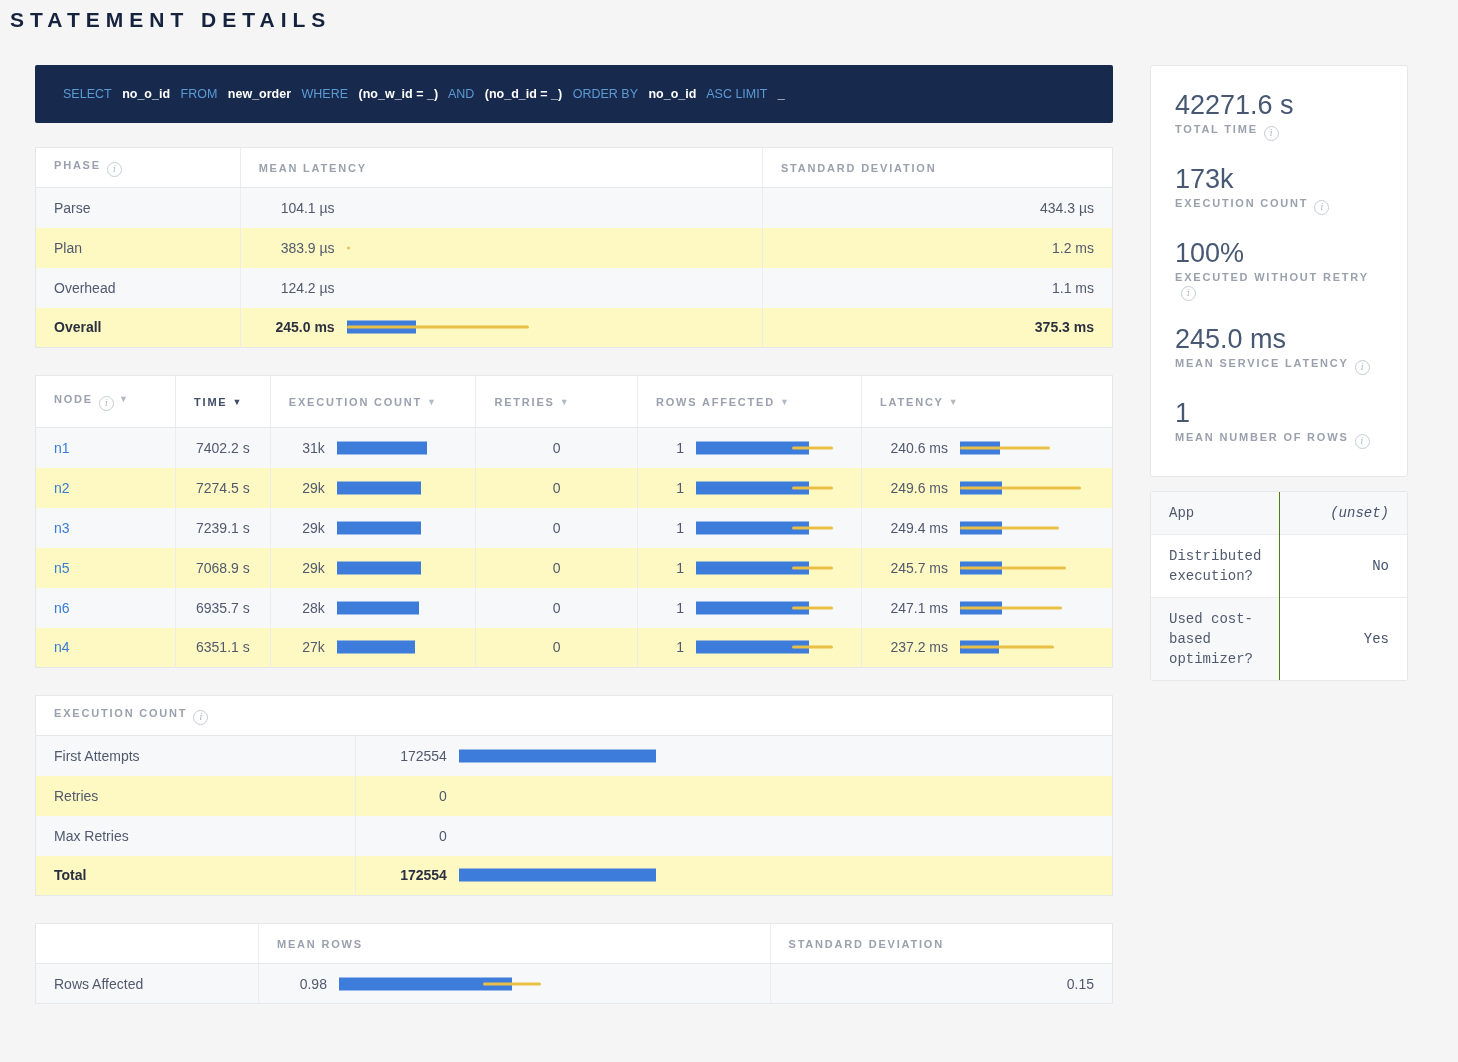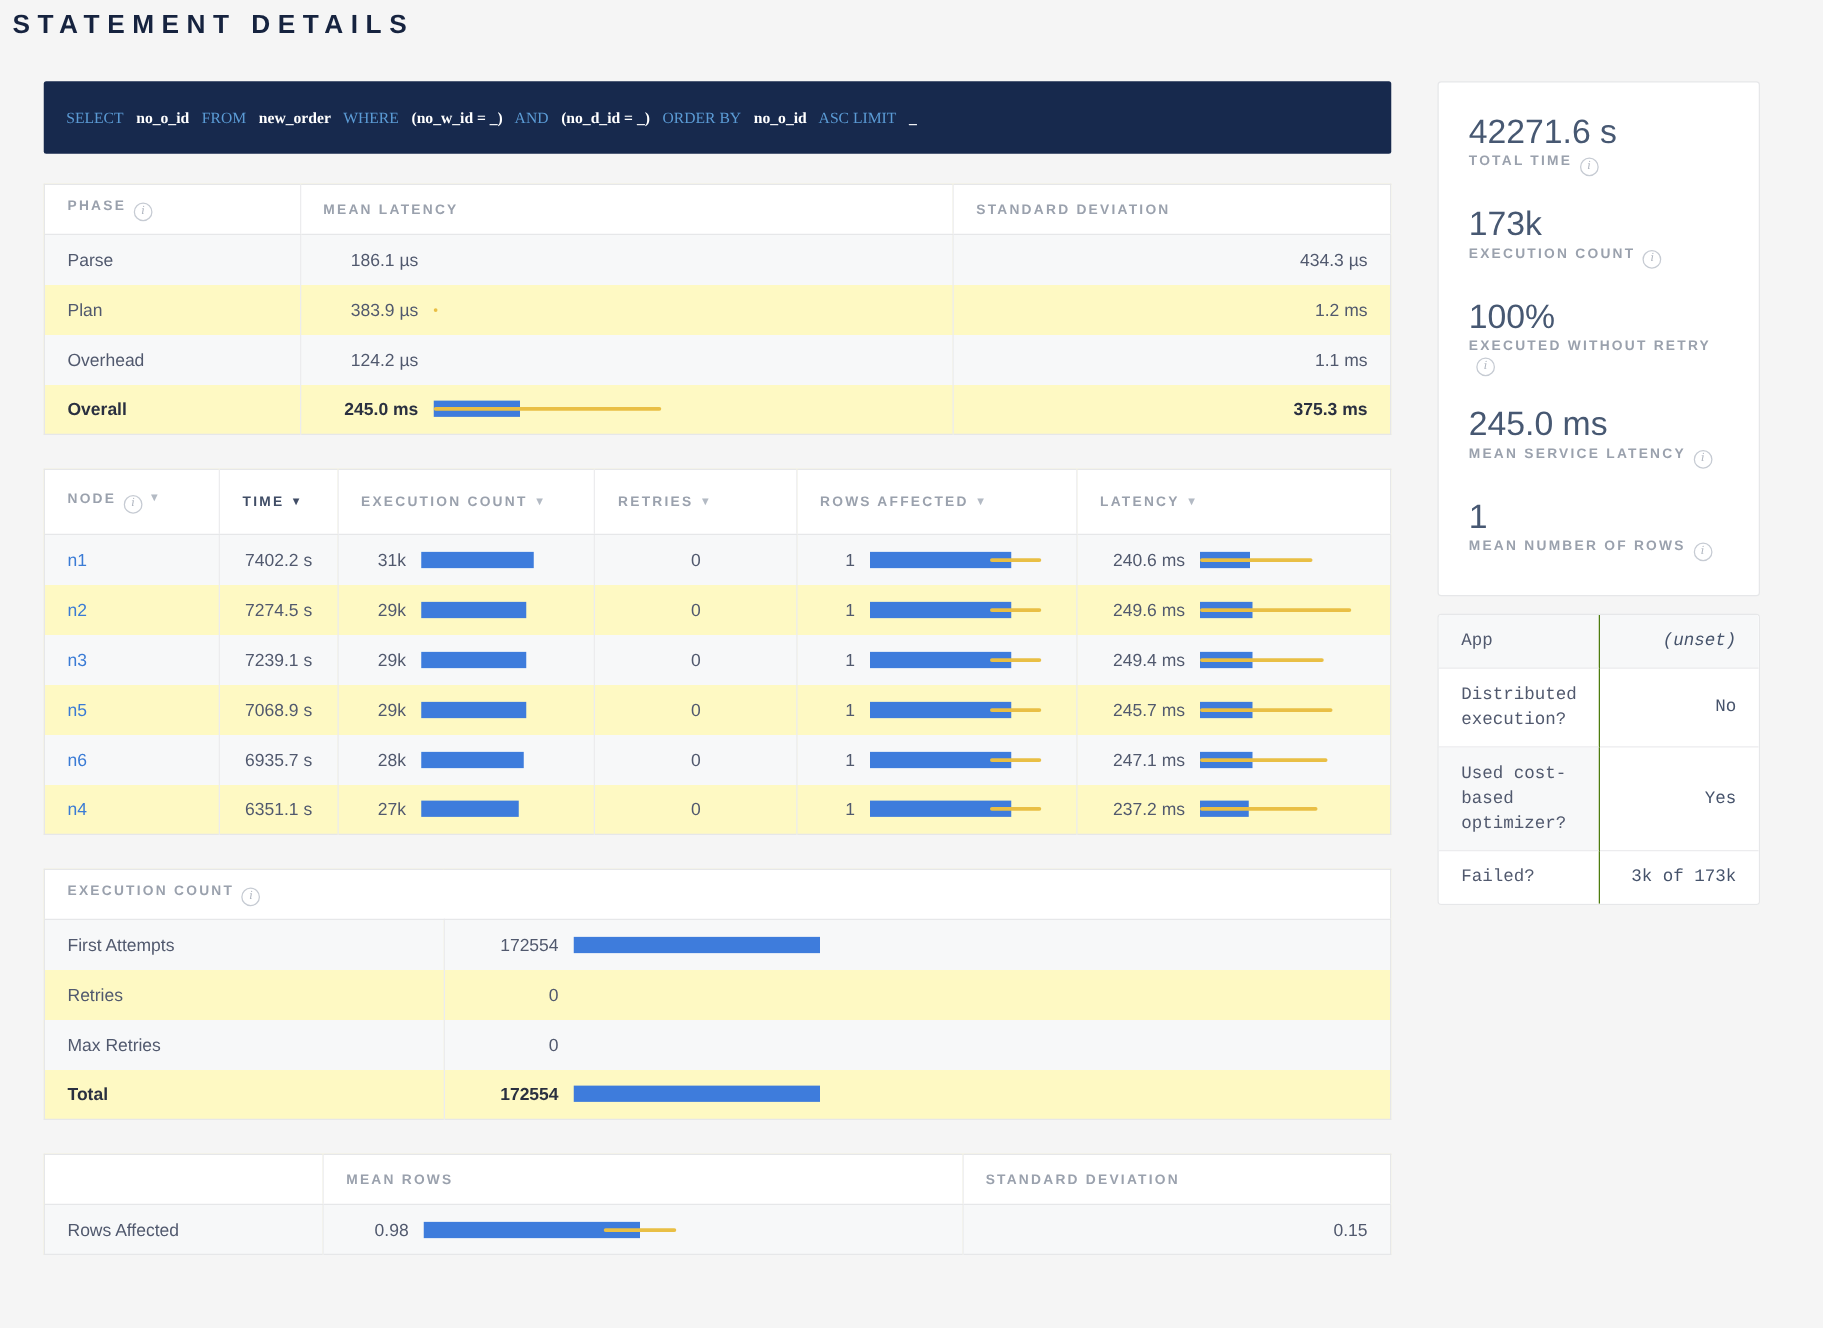--- a/index.html
+++ b/index.html
@@ -19,22 +19,22 @@
     color:#16233f;
   }
   .layout { display:flex; gap:37px; margin:33px 30px 0 35px; align-items:flex-start; }
   .main { width:1078px; flex:none; }
   .side { width:258px; flex:none; }
 
   
   .sql-box {
     background:var(--sql-bg,#17294d);
     border-radius:2px;
-    padding:20px 18px;
-    font-family:Liberation Serif, serif;
+    padding:20px 28px;
+    font-family:Liberation Sans, sans-serif;
     font-size:12.5px; line-height:18px;
     color:#ffffff;
     white-space:nowrap; overflow:hidden;
   }
   .tok { font-weight:700; margin-right:7px; }
   .tok.kw { color:var(--sql-kw,#5b9bd5); font-weight:400; }
 
   
   table.panel {
     width:100%; border-collapse:collapse; table-layout:fixed;
@@ -166,21 +166,21 @@
             </th>
             <th class="vline">MEAN LATENCY</th>
             <th class="vline">STANDARD DEVIATION</th>
           </tr>
         </thead>
         <tbody>
   <tr>
     <td>Parse</td>
     <td class="vline">
       <div class="valbar">
-        <span class="val w-mean">186.1 µs</span>
+        <span class="val w-mean">104.1 µs</span>
         <div class="bar-track" style="visibility: hidden;">
           
           
         </div>
       </div>
     </td>
     <td class="vline num">434.3 µs</td>
   </tr>
 
   <tr>
@@ -599,22 +599,18 @@
   <tr>
     <td class="d-label">Distributed execution?</td>
     <td class="d-val">No</td>
   </tr>
 
   <tr>
     <td class="d-label">Used cost-based optimizer?</td>
     <td class="d-val">Yes</td>
   </tr>
 
-  <tr>
-    <td class="d-label">Failed?</td>
-    <td class="d-val">3k of 173k</td>
-  </tr>
 </tbody>
         </table>
       </div>
     </div>
   </div>
 </div>
 
 </body></html>

